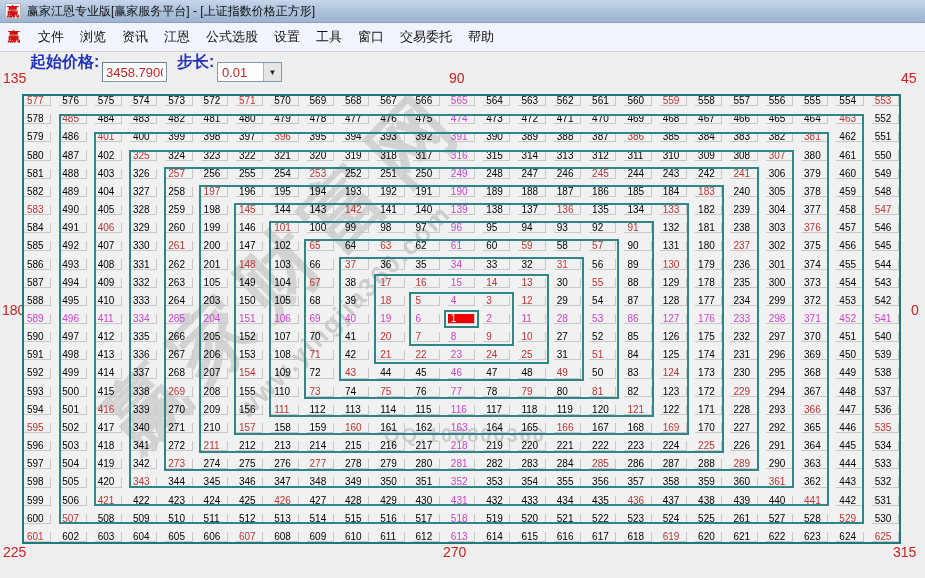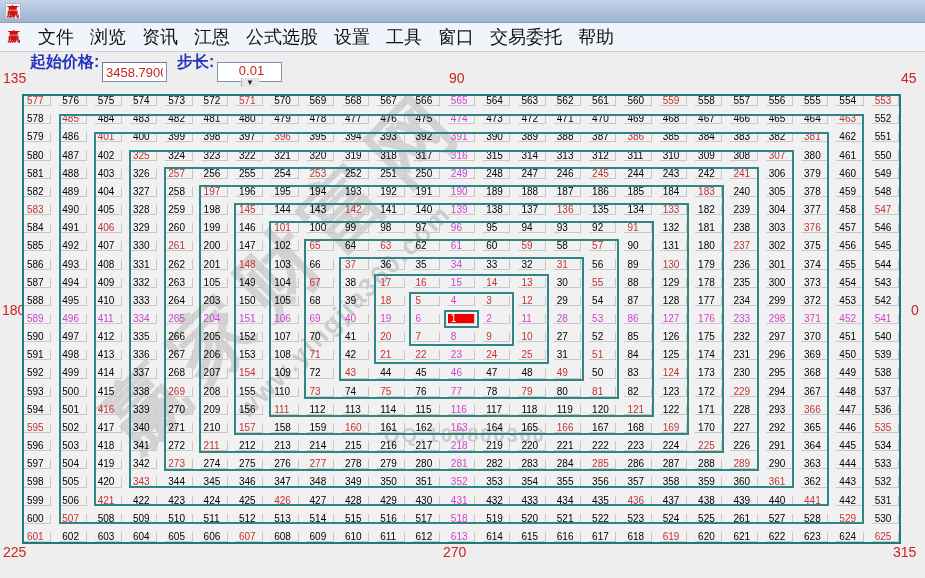--- a/index.html
+++ b/index.html
@@ -25,21 +25,21 @@
   
   .menubar{
     position:absolute;left:0;top:23px;width:925px;height:28px;
     background:#f1f5fb;border-bottom:1px solid #cfcfcf;
     display:flex;align-items:center;
   }
   .menubar .appicon{
     width:16px;height:16px;margin:0 8px 0 6px;
     color:#cc1111;font-weight:bold;font-size:13px;line-height:16px;text-align:center;
   }
-  .menu-item{font-size:18px;color:#111;padding:3px 8px;cursor:default;white-space:nowrap;}
+  .menu-item{font-size:13px;color:#111;padding:3px 8px;cursor:default;white-space:nowrap;}
   
   .toolbar{position:absolute;left:0;top:52px;width:925px;height:42px;background:#eeeeee;}
   .tb-label{position:absolute;top:0;font-size:16px;font-weight:bold;color:#2233bb;}
   .tb-input{
     position:absolute;top:10px;height:20px;box-sizing:border-box;
     background:#ffffff;border:1px solid #7f96ac;
     border-top-color:#667d93;border-left-color:#667d93;
     font-size:13px;color:#cc2222;padding:1px 3px;font-family:inherit;
   }
   .combo{
@@ -91,20 +91,21 @@
   .n-mag{color:var(--num-mag,#cc44cc);}
   .cell.selected{background:var(--sel-bg,#ee0000);color:var(--sel-fg,#fff);}
   .boxes{position:absolute;left:0;top:0;width:100%;height:100%;z-index:3;pointer-events:none;}
   .ring-box{position:absolute;box-sizing:border-box;border:2px solid var(--ring,#2e8686);}
 </style>
 </head>
 <body>
 
 <div class="titlebar">
   <div class="appicon">赢</div>
+  <div class="title">赢家江恩专业版[赢家服务平台] - [上证指数价格正方形]</div>
 </div>
 
 <div class="menubar">
   <div class="appicon">赢</div>
   <div style="display:flex;align-items:center;">
       <span class="menu-item">文件</span>
       <span class="menu-item">浏览</span>
       <span class="menu-item">资讯</span>
       <span class="menu-item">江恩</span>
       <span class="menu-item">公式选股</span>
@@ -113,21 +114,21 @@
       <span class="menu-item">窗口</span>
       <span class="menu-item">交易委托</span>
       <span class="menu-item">帮助</span>
     </div>
 </div>
 
 <div class="toolbar">
   <span class="tb-label" style="left:30px;">起始价格:</span>
   <input class="tb-input" style="left: 102px; width: 65px;" value="3458.7900">
   <span class="tb-label" style="left:177px;">步长:</span>
-  <div class="combo" style="left:217px;width:65px;flex-direction:column;">
+  <div class="combo" style="left:217px;width:65px;">
     <span class="combo-value">0.01</span>
     <span class="combo-btn">▼</span>
   </div>
   <button class="btn" style="left:308px;width:58px;">阻力位</button>
   <button class="btn btn-default" style="left:368px;width:60px;border-radius:10px;">支撑位</button>
 </div>
 
 <span class="angle" style="left:3px;top:70px;">135</span>
 <span class="angle" style="left:449px;top:70px;">90</span>
 <span class="angle" style="left:901px;top:70px;">45</span>

